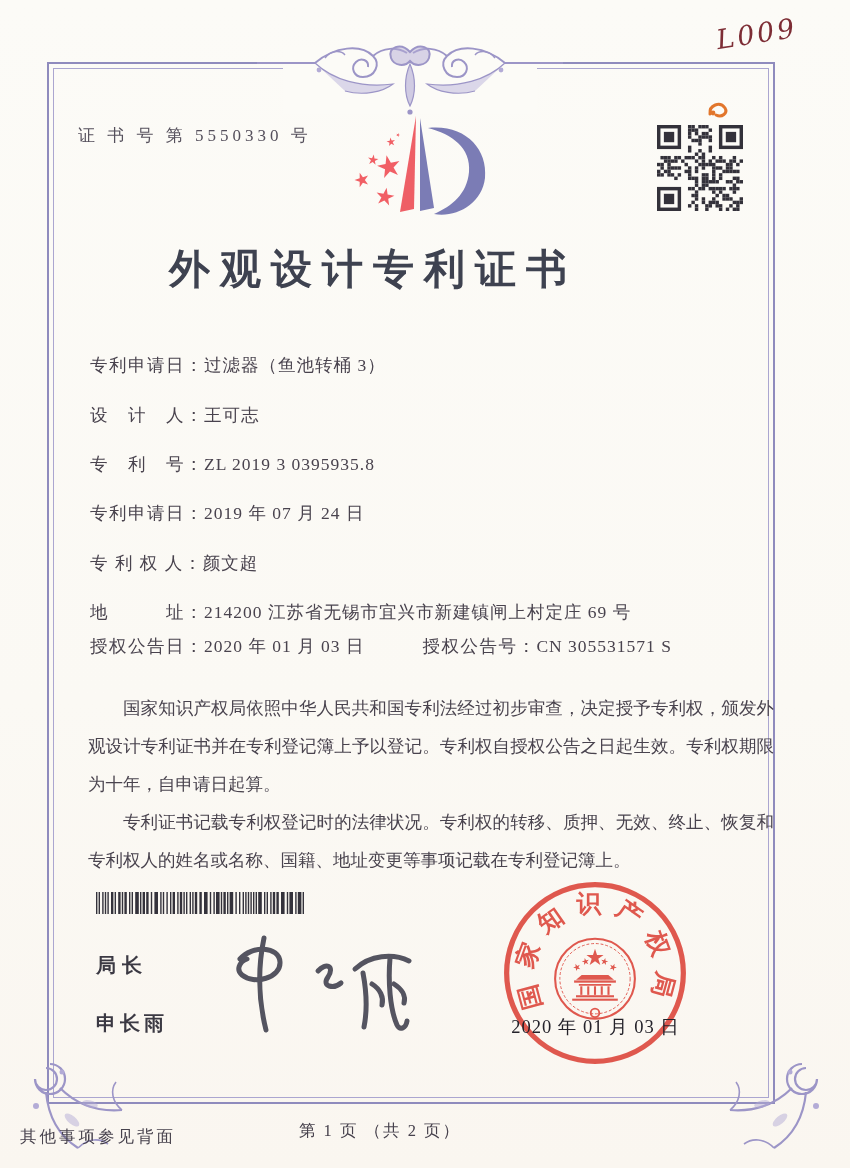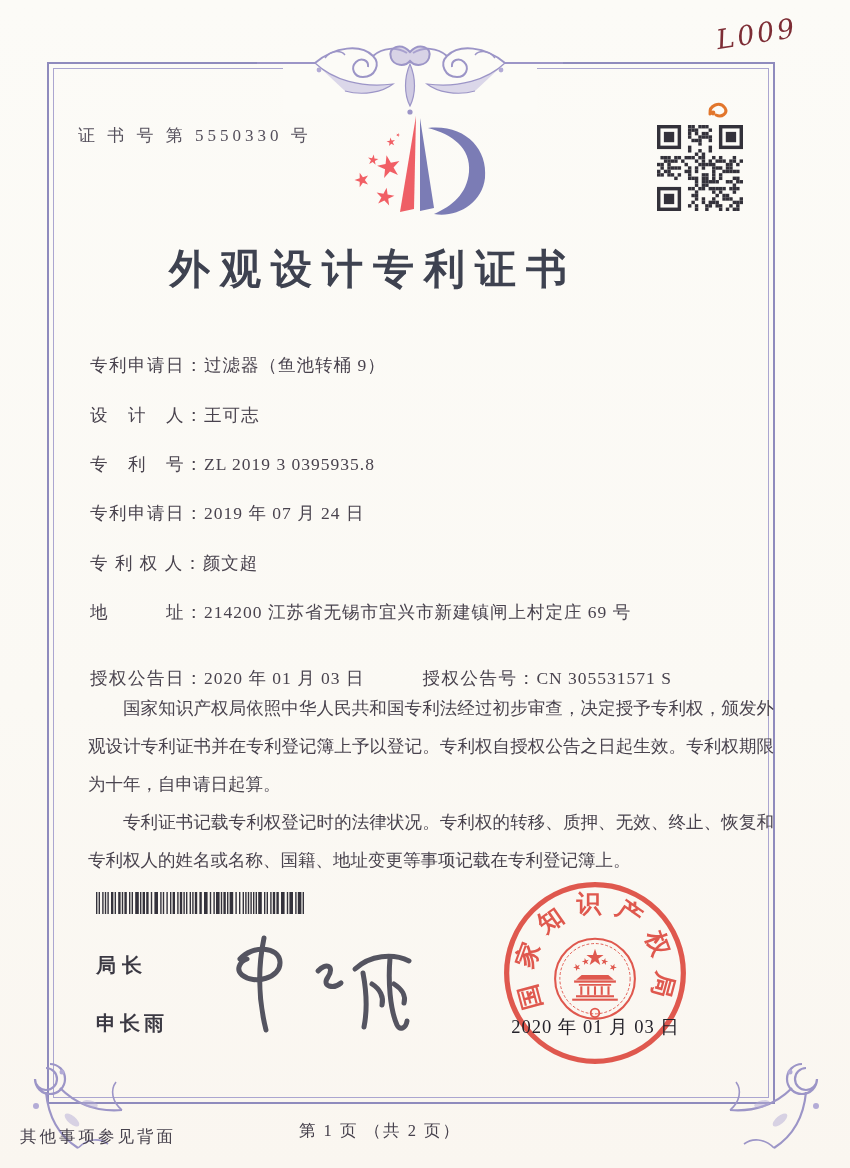--- a/index.html
+++ b/index.html
@@ -298,38 +298,38 @@
       <rect x="64.6" y="3.4" width="17" height="17" fill="#fcfbf7"></rect>
       <rect x="68" y="6.8" width="10.2" height="10.2" fill="#33313a"></rect>
       <rect x="0" y="61.199999999999996" width="23.8" height="23.8" fill="#33313a"></rect>
       <rect x="3.4" y="64.6" width="17" height="17" fill="#fcfbf7"></rect>
       <rect x="6.8" y="68" width="10.2" height="10.2" fill="#33313a"></rect>
     </svg>
 
   <div class="abs title">外观设计专利证书</div>
 
   <div class="abs row" style="top:353px">
-    <span class="lbl">专利申请日：</span><span class="val">过滤器（鱼池转桶 9）</span>
+    <span class="lbl">专利申请日：</span><span class="val">过滤器（鱼池转桶 3）</span>
   </div>
   <div class="abs row" style="top:403px">
     <span class="lbl">设　计　人：</span><span class="val">王可志</span>
   </div>
   <div class="abs row" style="top:452px">
     <span class="lbl">专　利　号：</span><span class="val">ZL 2019 3 0395935.8</span>
   </div>
   <div class="abs row" style="top:501px">
     <span class="lbl">专利申请日：</span><span class="val">2019 年 07 月 24 日</span>
   </div>
   <div class="abs row" style="top:551px">
     <span class="lbl">专 利 权 人：</span><span class="val">颜文超</span>
   </div>
   <div class="abs row" style="top:600px">
     <span class="lbl">地　　　址：</span><span class="val">214200 江苏省无锡市宜兴市新建镇闸上村定庄 69 号</span>
   </div>
-  <div class="abs row" style="top:666px">
+  <div class="abs row" style="top:634px">
     <span class="lbl">授权公告日：</span><span class="val">2020 年 01 月 03 日</span><span class="gap"></span><span class="lbl">授权公告号：</span><span class="val">CN 305531571 S</span>
   </div>
 
   <div class="abs body-text">
     <p>国家知识产权局依照中华人民共和国专利法经过初步审查，决定授予专利权，颁发外观设计专利证书并在专利登记簿上予以登记。专利权自授权公告之日起生效。专利权期限为十年，自申请日起算。</p>
     <p>专利证书记载专利权登记时的法律状况。专利权的转移、质押、无效、终止、恢复和专利权人的姓名或名称、国籍、地址变更等事项记载在专利登记簿上。</p>
   </div>
 
   <svg class="abs" style="left:96px;top:892px;" width="214" height="22" viewBox="0 0 214 22" id="barcode-bars">
       <rect x="0.0" y="0" width="1.4" height="22" fill="#34323b"></rect>

